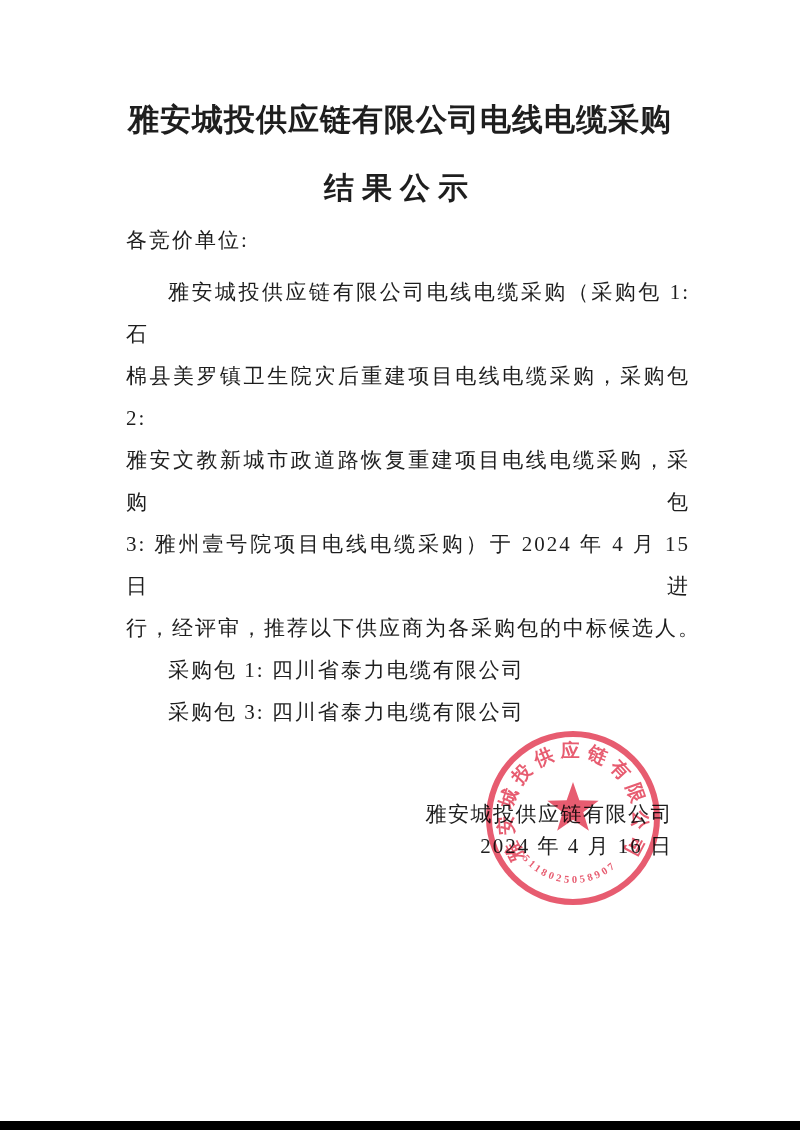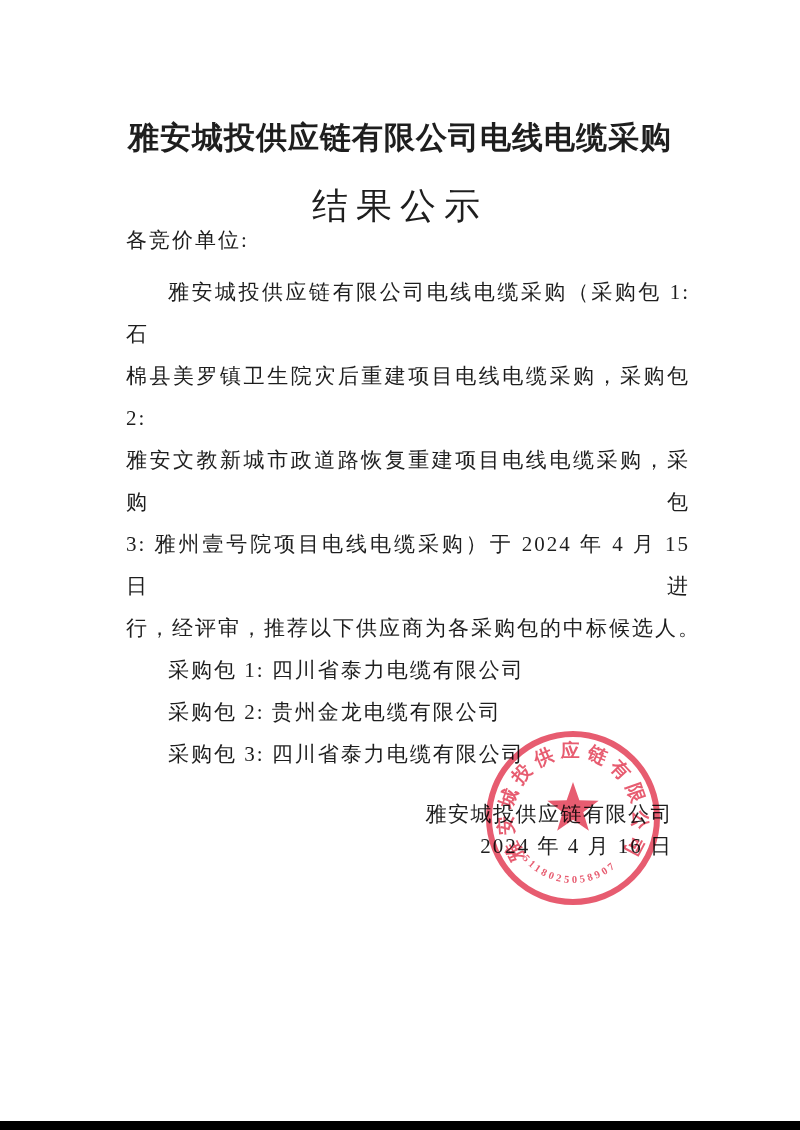--- a/index.html
+++ b/index.html
@@ -8,34 +8,34 @@
     position: relative;
     width: 800px;
     height: 1130px;
     background: #ffffff;
     font-family: "Liberation Serif", "DejaVu Serif", serif;
     color: #1e1e1e;
     overflow: hidden;
   }
   .title-wrap {
     position: absolute;
-    top: 116px;
+    top: 98px;
     left: 0;
     right: 0;
     text-align: center;
   }
   .title-line1 {
     font-size: 31px;
     font-weight: bold;
     letter-spacing: 1px;
     line-height: 44px;
   }
   .title-line2 {
-    font-size: 36px;
-    font-weight: normal;
+    font-size: 30px;
+    font-weight: bold;
     letter-spacing: 8px;
     line-height: 40px;
     margin-top: 26px;
   }
   .content {
     position: absolute;
     top: 219px;
     left: 118px;
     width: 564px;
     font-size: 21px;
@@ -98,21 +98,20 @@
 <div class="content">
   <div class="line salutation">各竞价单位:</div>
 
   <div class="line j indent">雅安城投供应链有限公司电线电缆采购（采购包 1: 石</div>
   <div class="line j">棉县美罗镇卫生院灾后重建项目电线电缆采购，采购包 2:</div>
   <div class="line j">雅安文教新城市政道路恢复重建项目电线电缆采购，采购包</div>
   <div class="line j">3: 雅州壹号院项目电线电缆采购）于 2024 年 4 月 15 日进</div>
   <div class="line">行，经评审，推荐以下供应商为各采购包的中标候选人。</div>
 
   <div class="line pkg">采购包 1: 四川省泰力电缆有限公司</div>
-  <div class="line pkg">采购包 2: 贵州金龙电缆有限公司</div>
   <div class="line pkg">采购包 3: 四川省泰力电缆有限公司</div>
 
 </div>
 
 <div class="sign-block">
   <div class="sign-company">雅安城投供应链有限公司</div>
   <div class="sign-date">2024 年 4 月 16 日</div>
 </div>
 
 <svg class="seal" viewBox="0 0 190 190" aria-hidden="true">

